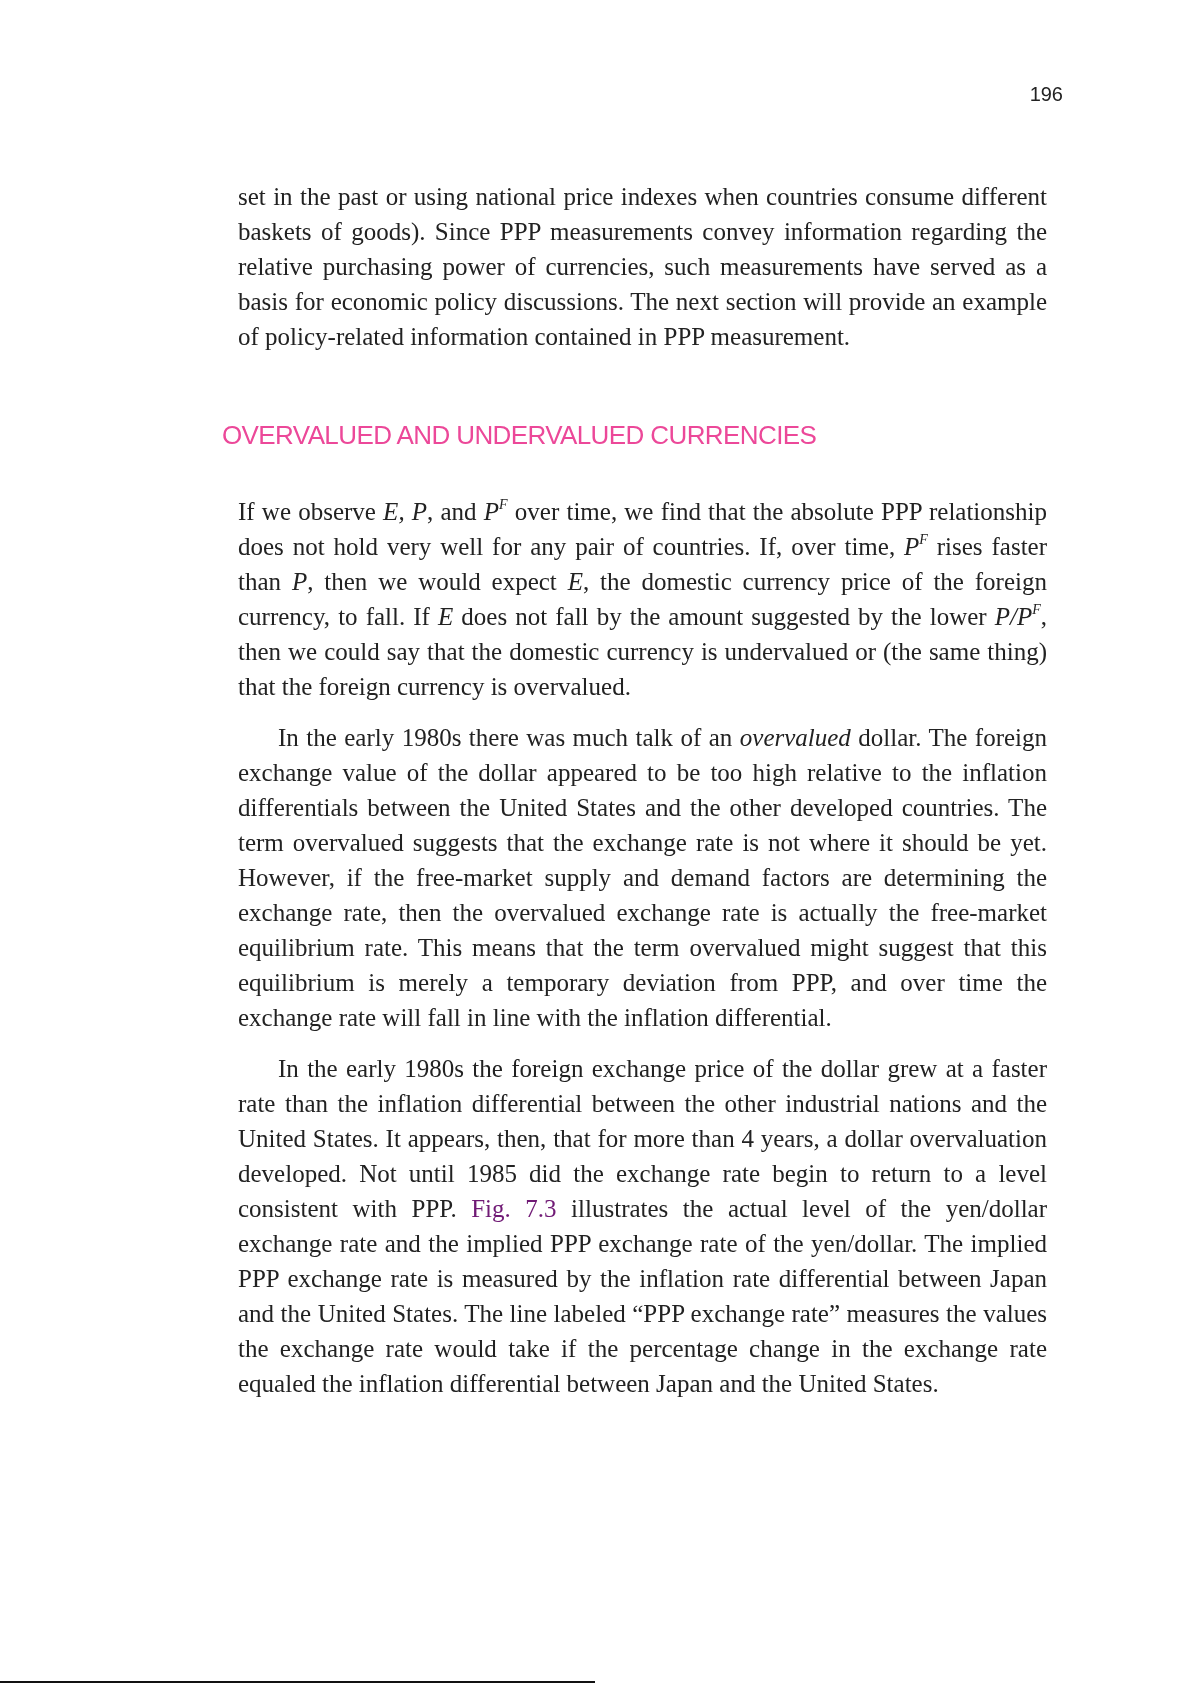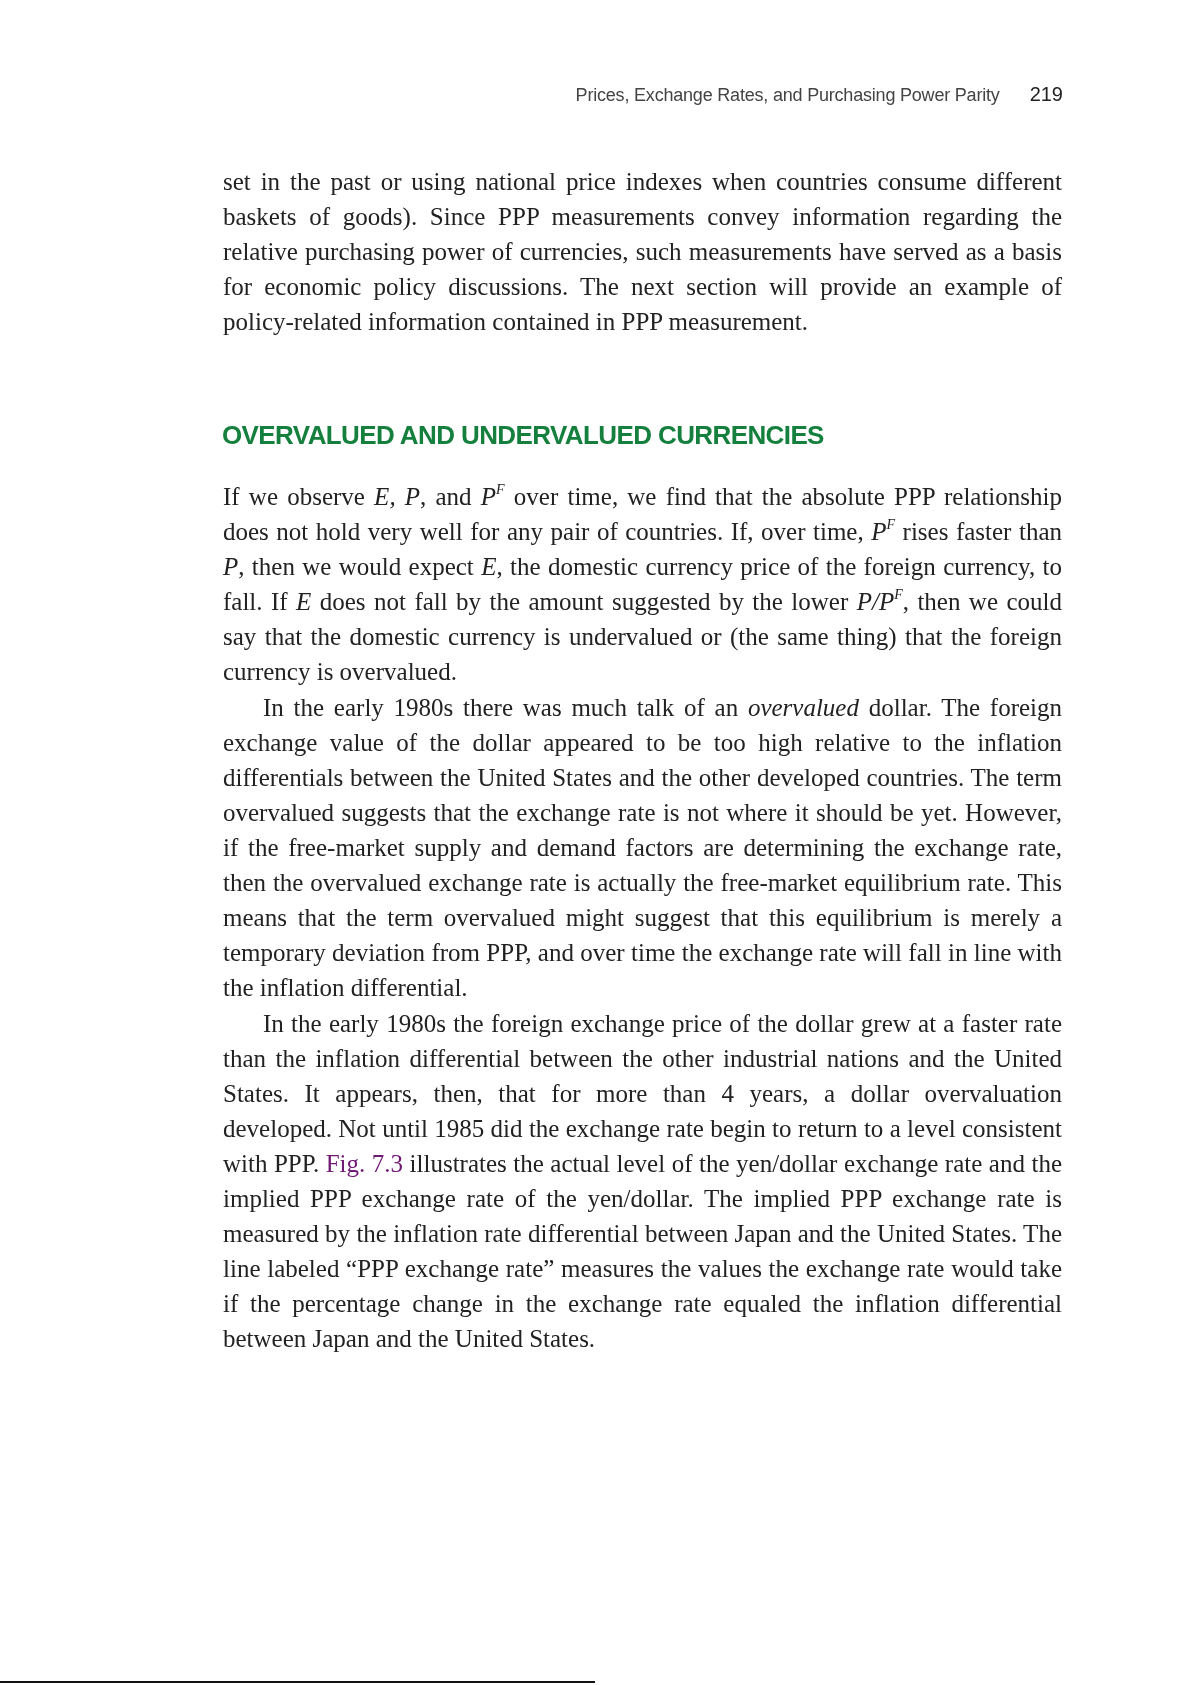--- a/index.html
+++ b/index.html
@@ -9,42 +9,41 @@
     font-family: "Liberation Sans", sans-serif; font-size: 18px; color: #444;
     display: flex; justify-content: flex-end; align-items: baseline;
   }
   .running-head .title { letter-spacing: -0.2px; }
   .running-head .pageno { margin-left: 30px; font-size: 20px; color: #222; }
   .text {
     position: absolute; left: 222px; width: 841px;
     font-family: "Liberation Serif", serif; font-size: 25px; line-height: 35px;
     color: #222; text-align: justify;
   }
-  .text p { margin: 1px; text-align-last: auto; }
+  .text p { margin: 16px; text-align-last: auto; }
   .text p.indent { text-indent: 40px; }
   .block1 { top: 163px; }
   .heading {
     position: absolute; left: 222px; top: 420px;
-    font-family: "Liberation Sans", sans-serif; font-weight: bold; font-size: 26px;
-    color: #15803d; letter-spacing: -0.6px;
+    font-family: "Liberation Sans", sans-serif; font-weight: normal; font-size: 26px;
+    color: #ec4899; letter-spacing: -0.6px;
   }
   .block2 { top: 478px; }
   i { font-style: italic; }
   sup { font-size: 14px; vertical-align: 11px; line-height: 0; font-style: italic; }
   .link { color: #701a75; cursor: pointer; }
   .footnote-rule {
     position: absolute; left: 0; top: 1681px; width: 595px; height: 2px; background: #111;
   }
 </style>
 </head>
 <body>
 
 <div class="running-head">
-  <span class="title">Prices, Exchange Rates, and Purchasing Power Parity</span>
-  <span class="pageno">219</span>
+  <span class="pageno">196</span>
 </div>
 
 <div class="text block1">
   <p>set in the past or using national price indexes when countries consume different baskets of goods). Since PPP measurements convey information regarding the relative purchasing power of currencies, such measurements have served as a basis for economic policy discussions. The next section will provide an example of policy-related information contained in PPP measurement.</p>
 </div>
 
 <div class="heading">OVERVALUED AND UNDERVALUED CURRENCIES</div>
 
 <div class="text block2">
   <p><span>If we observe </span><i>E, P</i><span>, and </span><i>P</i><sup>F</sup><span> over time, we find that the absolute PPP relationship does not hold very well for any pair of countries. If, over time, </span><i>P</i><sup>F</sup><span> rises faster than </span><i>P</i><span>, then we would expect </span><i>E</i><span>, the domestic currency price of the foreign currency, to fall. If </span><i>E</i><span> does not fall by the amount suggested by the lower </span><i>P/P</i><sup>F</sup><span>, then we could say that the domestic currency is undervalued or (the same thing) that the foreign currency is overvalued.</span></p>

